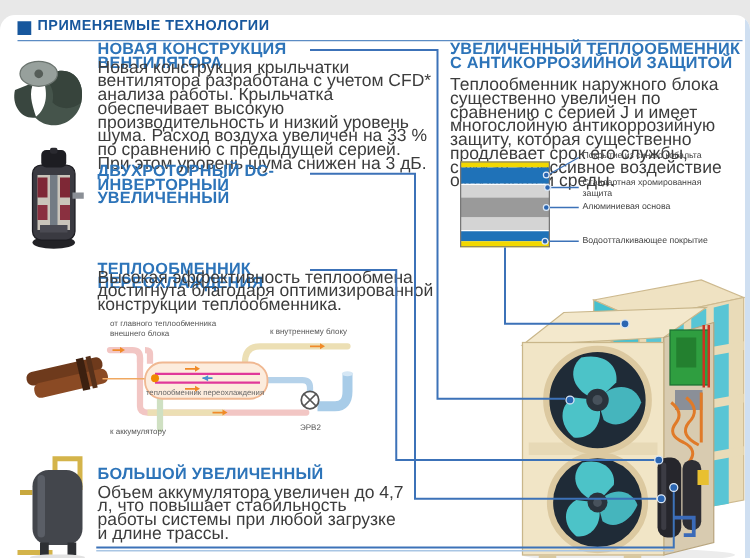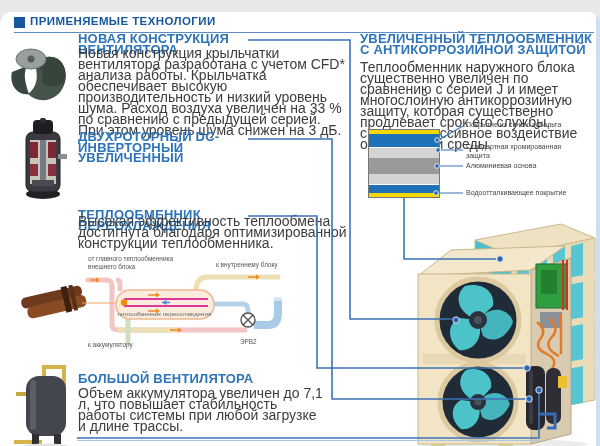--- a/index.html
+++ b/index.html
@@ -115,22 +115,22 @@
   <svg class="abs" style="left:12px;top:350px;" width="66" height="86" viewBox="0 0 66 86">
     <path d="M32,14 V5 H52 V30" fill="none" stroke="#d4b44a" stroke-width="4"></path>
     <path d="M2,80 H30" fill="none" stroke="#d4b44a" stroke-width="4"></path>
     <path d="M4,32 H14" fill="none" stroke="#c8a83e" stroke-width="4"></path>
     <rect x="14" y="14" width="40" height="60" rx="13" fill="#43464c"></rect>
     <rect x="18" y="18" width="6" height="50" rx="3" fill="#5a5e66"></rect>
     <rect x="20" y="72" width="7" height="10" fill="#2e3034"></rect>
     <rect x="42" y="72" width="7" height="10" fill="#2e3034"></rect>
     <ellipse cx="34" cy="84" rx="22" ry="2.5" fill="#e2e2e2"></ellipse>
   </svg>
-  <div class="abs sec-title" style="left:78px;top:362px;width:240px;">БОЛЬШОЙ ВЕНТИЛЯТОРА</div>
-  <div class="abs sec-body" style="left:78px;top:376px;width:250px;">Объем аккумулятора увеличен до 7,1 л, что повышает стабильность работы системы при любой загрузке и длине трассы.</div>
+  <div class="abs sec-title" style="left:78px;top:362px;width:240px;">БОЛЬШОЙ УВЕЛИЧЕННЫЙ</div>
+  <div class="abs sec-body" style="left:78px;top:376px;width:250px;">Объем аккумулятора увеличен до 4,7 л, что повышает стабильность работы системы при любой загрузке и длине трассы.</div>
 
   <div class="abs sec-title" style="left:360px;top:22px;width:236px;">УВЕЛИЧЕННЫЙ ТЕПЛООБМЕННИК С АНТИКОРРОЗИЙНОЙ ЗАЩИТОЙ</div>
   <div class="abs sec-body" style="left:360px;top:50px;width:236px;">Теплообменник наружного блока существенно увеличен по сравнению с серией J и имеет многослойную антикоррозийную защиту, которая существенно продлевает срок его службы, снижая агрессивное воздействие окружающей среды.</div>
 
   <svg class="abs" style="left:368px;top:117px;" width="72" height="69" viewBox="0 0 72 69">
     <rect x="0" y="0" width="72" height="5" fill="#f2d800"></rect>
     <rect x="0" y="5" width="72" height="13" fill="#1f72b8"></rect>
     <rect x="0" y="18" width="72" height="1" fill="#ffffff"></rect>
     <rect x="0" y="19" width="72" height="10" fill="#d4d4d4"></rect>
     <rect x="0" y="29" width="72" height="16" fill="#9a9a9a"></rect>

